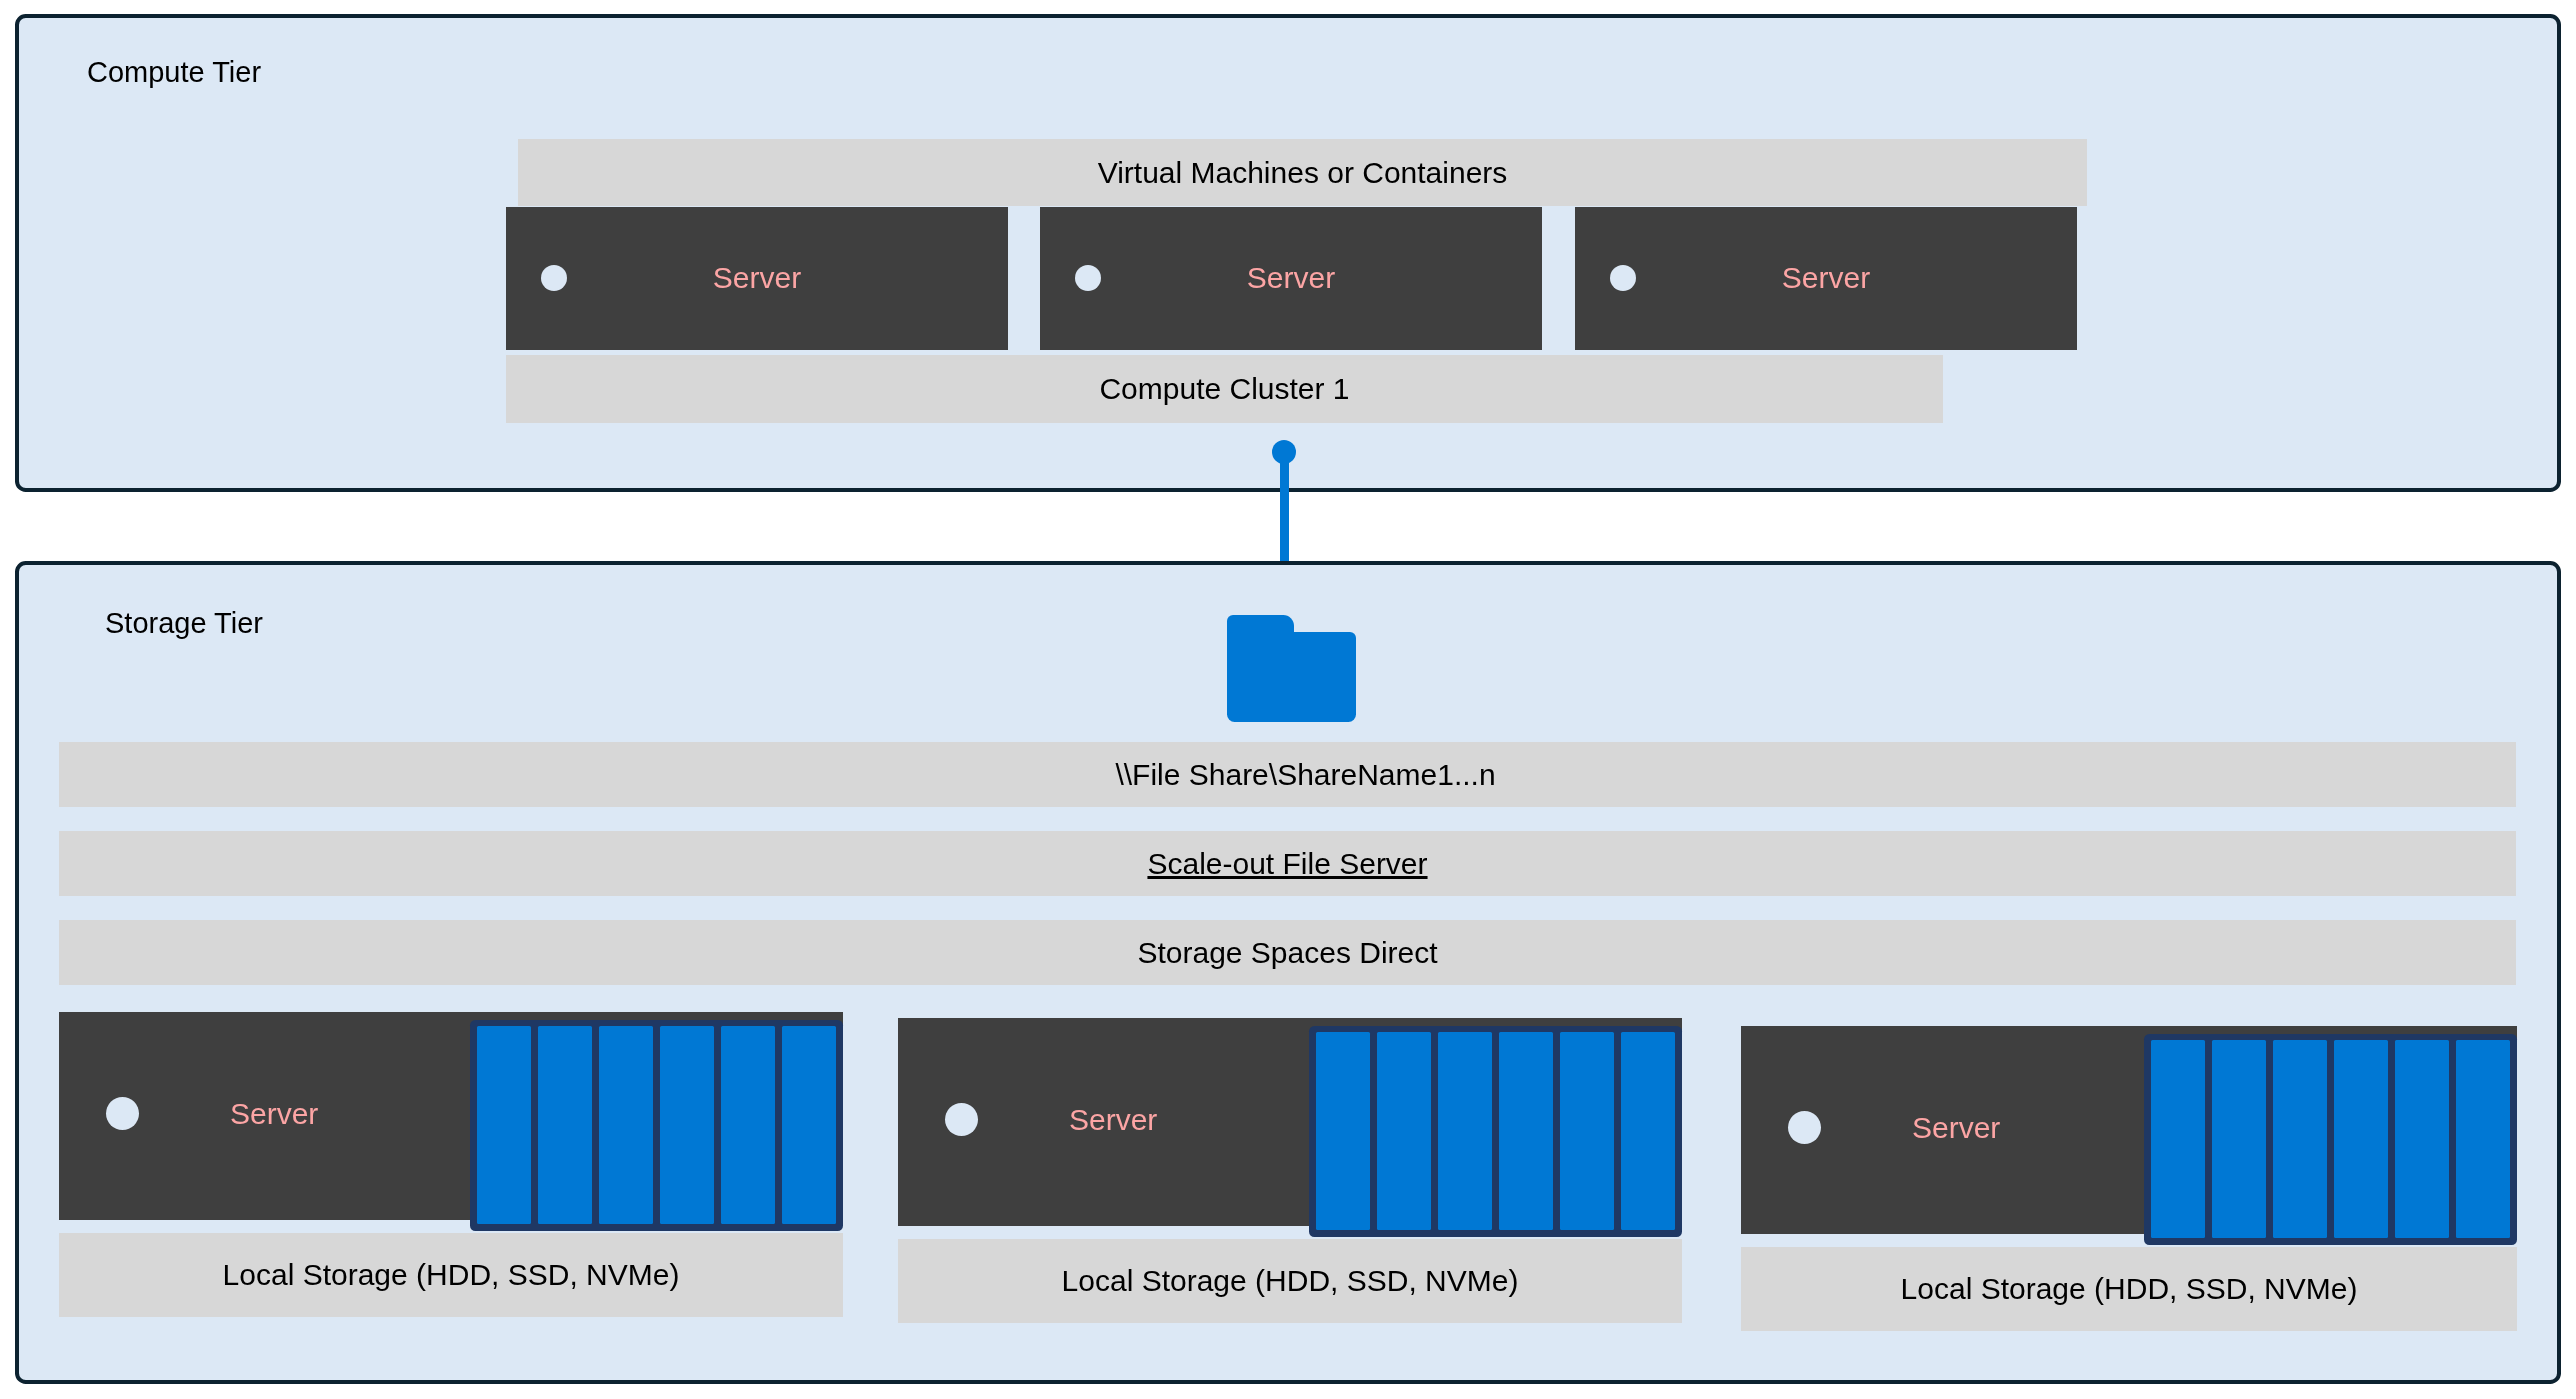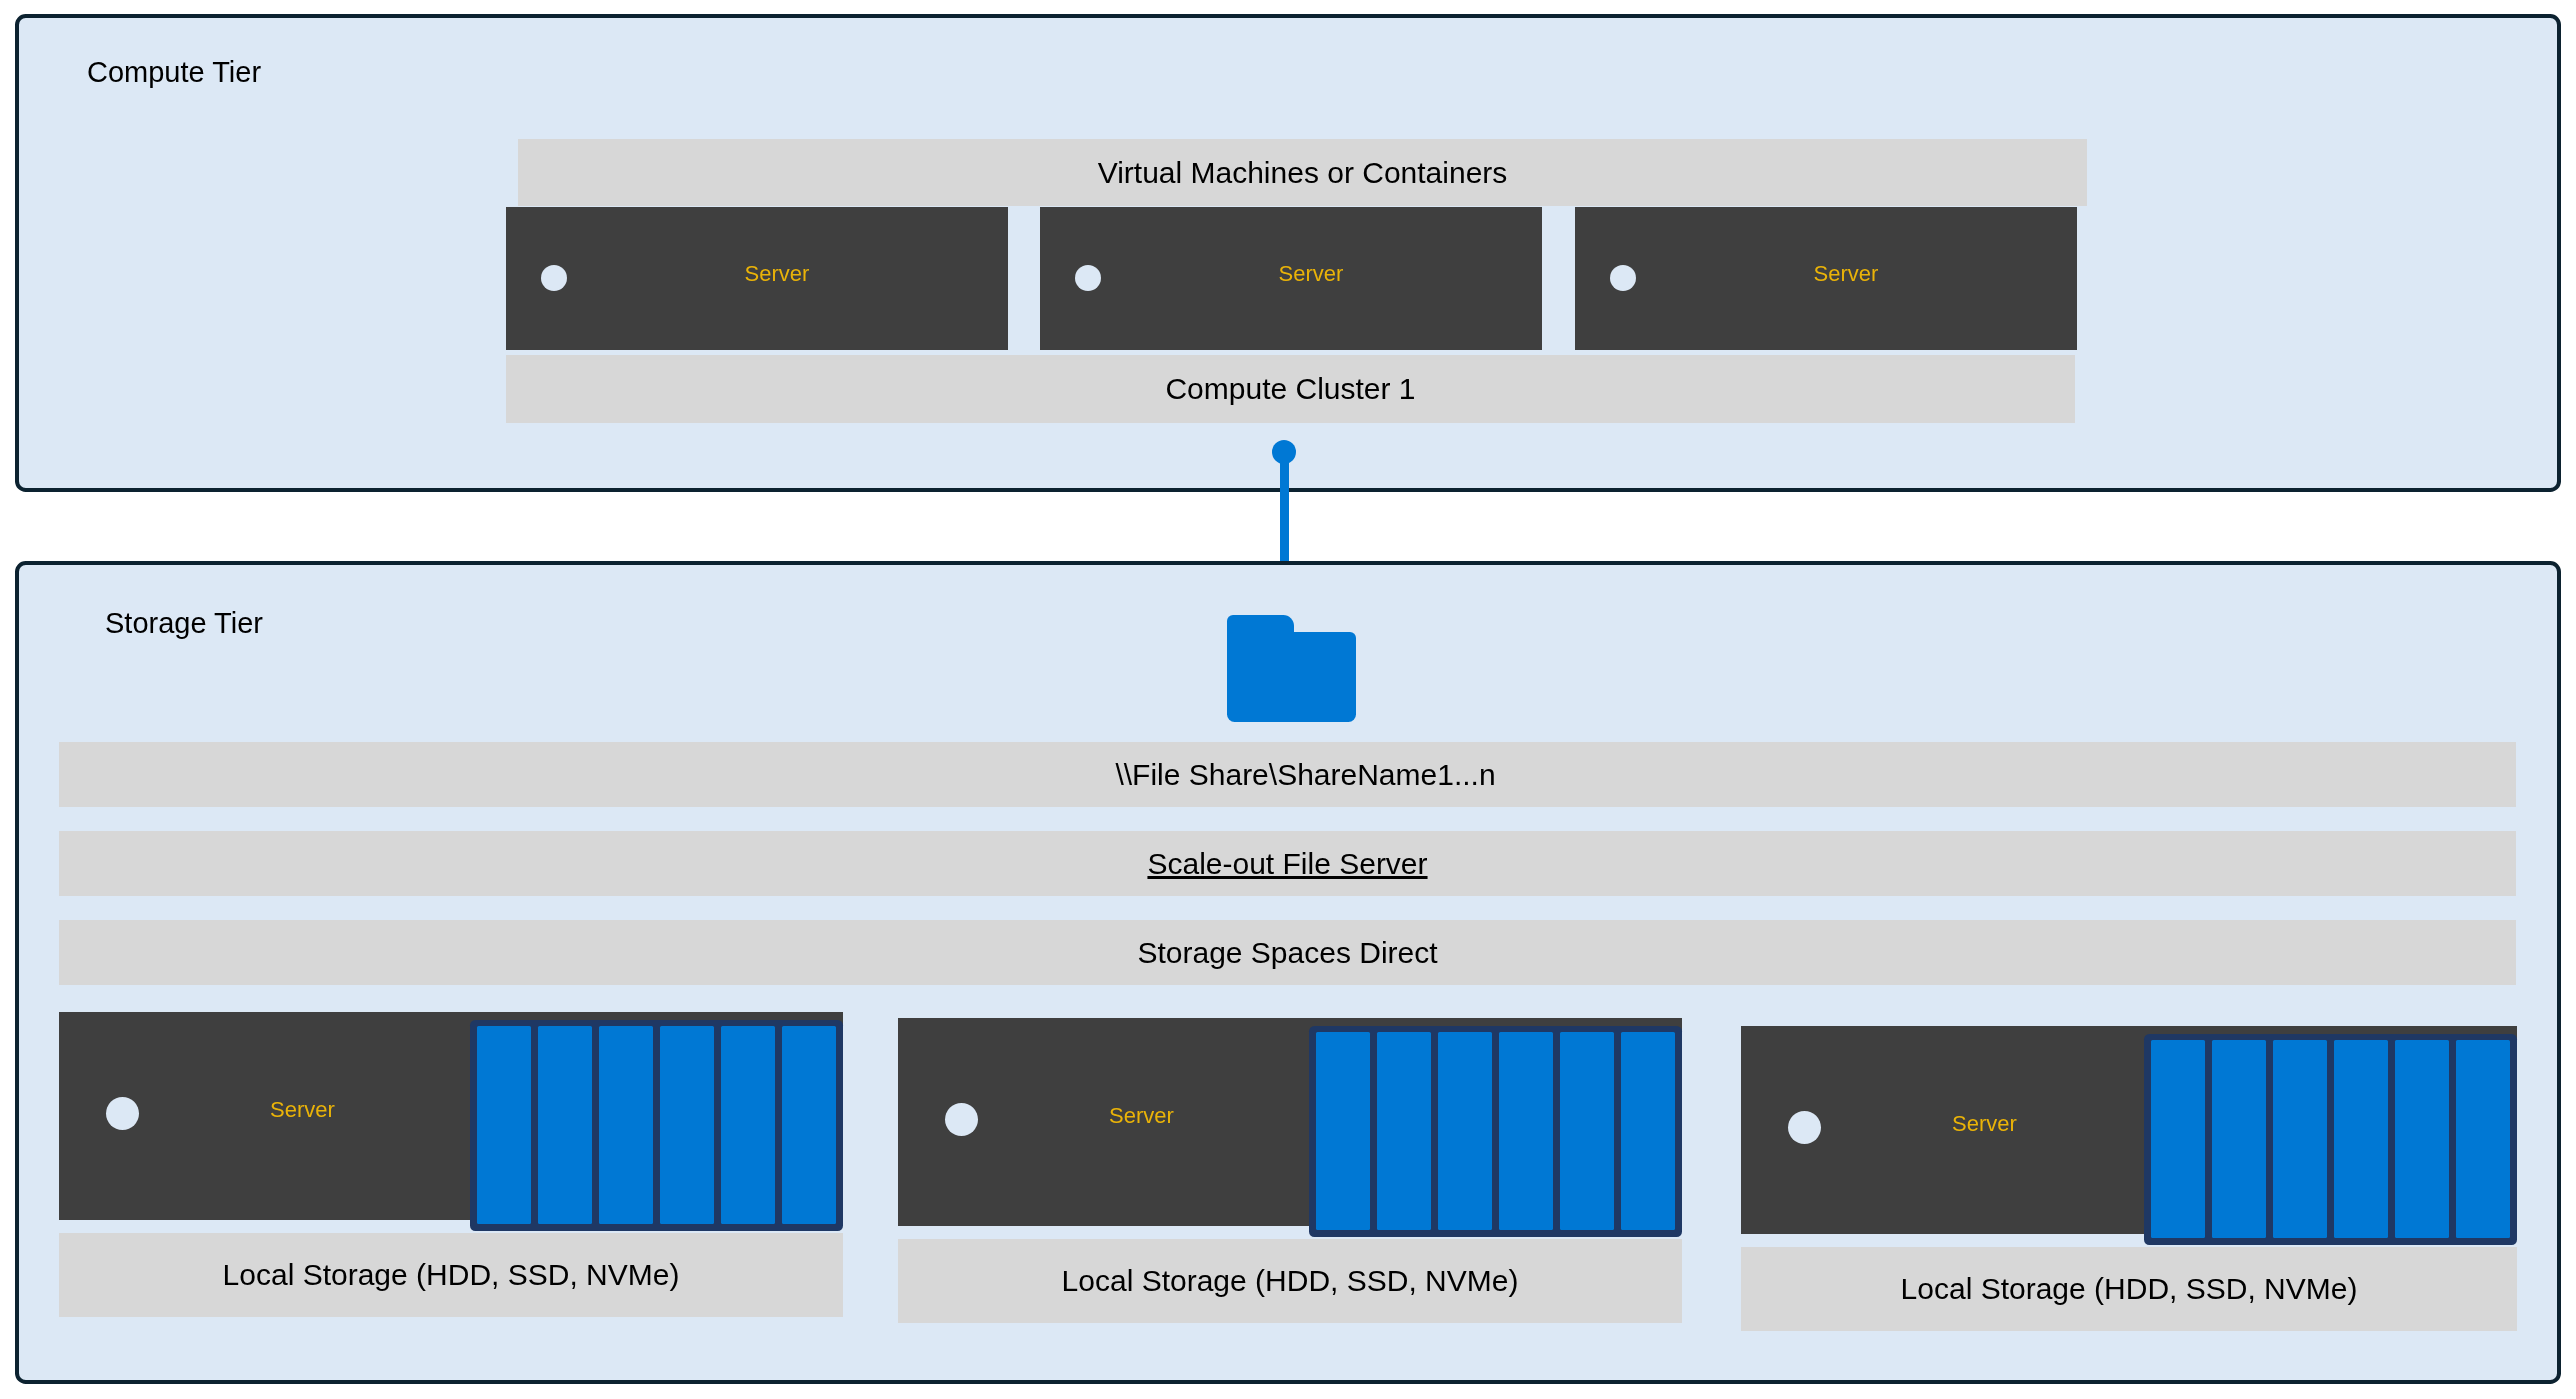--- a/index.html
+++ b/index.html
@@ -74,39 +74,38 @@
     background: #3F3F3F;
     box-sizing: border-box;
   }
   .server-led {
     position: absolute;
     background: #DCE8F5;
     border-radius: 50%;
   }
   .server-label {
     position: absolute;
-    color: #eab308;
-    font-size: 22px;
+    color: #fca5a5;
+    font-size: 30px;
     line-height: 1;
     white-space: nowrap;
-    padding-left: 40px;
   }
 
   
   #vm-bar {
     left: 506px;
     top: 139px;
     width: 1569px;
     height: 67px;
     margin-left: 12px;
   }
   #compute-cluster-bar {
     left: 506px;
     top: 355px;
-    width: 1569px;
+    width: 1437px;
     height: 68px;
   }
   .compute-server {
     top: 207px;
     width: 502px;
     height: 143px;
   }
   #compute-server-0 { left: 506px; }
   #compute-server-1 { left: 1040px; }
   #compute-server-2 { left: 1575px; }

